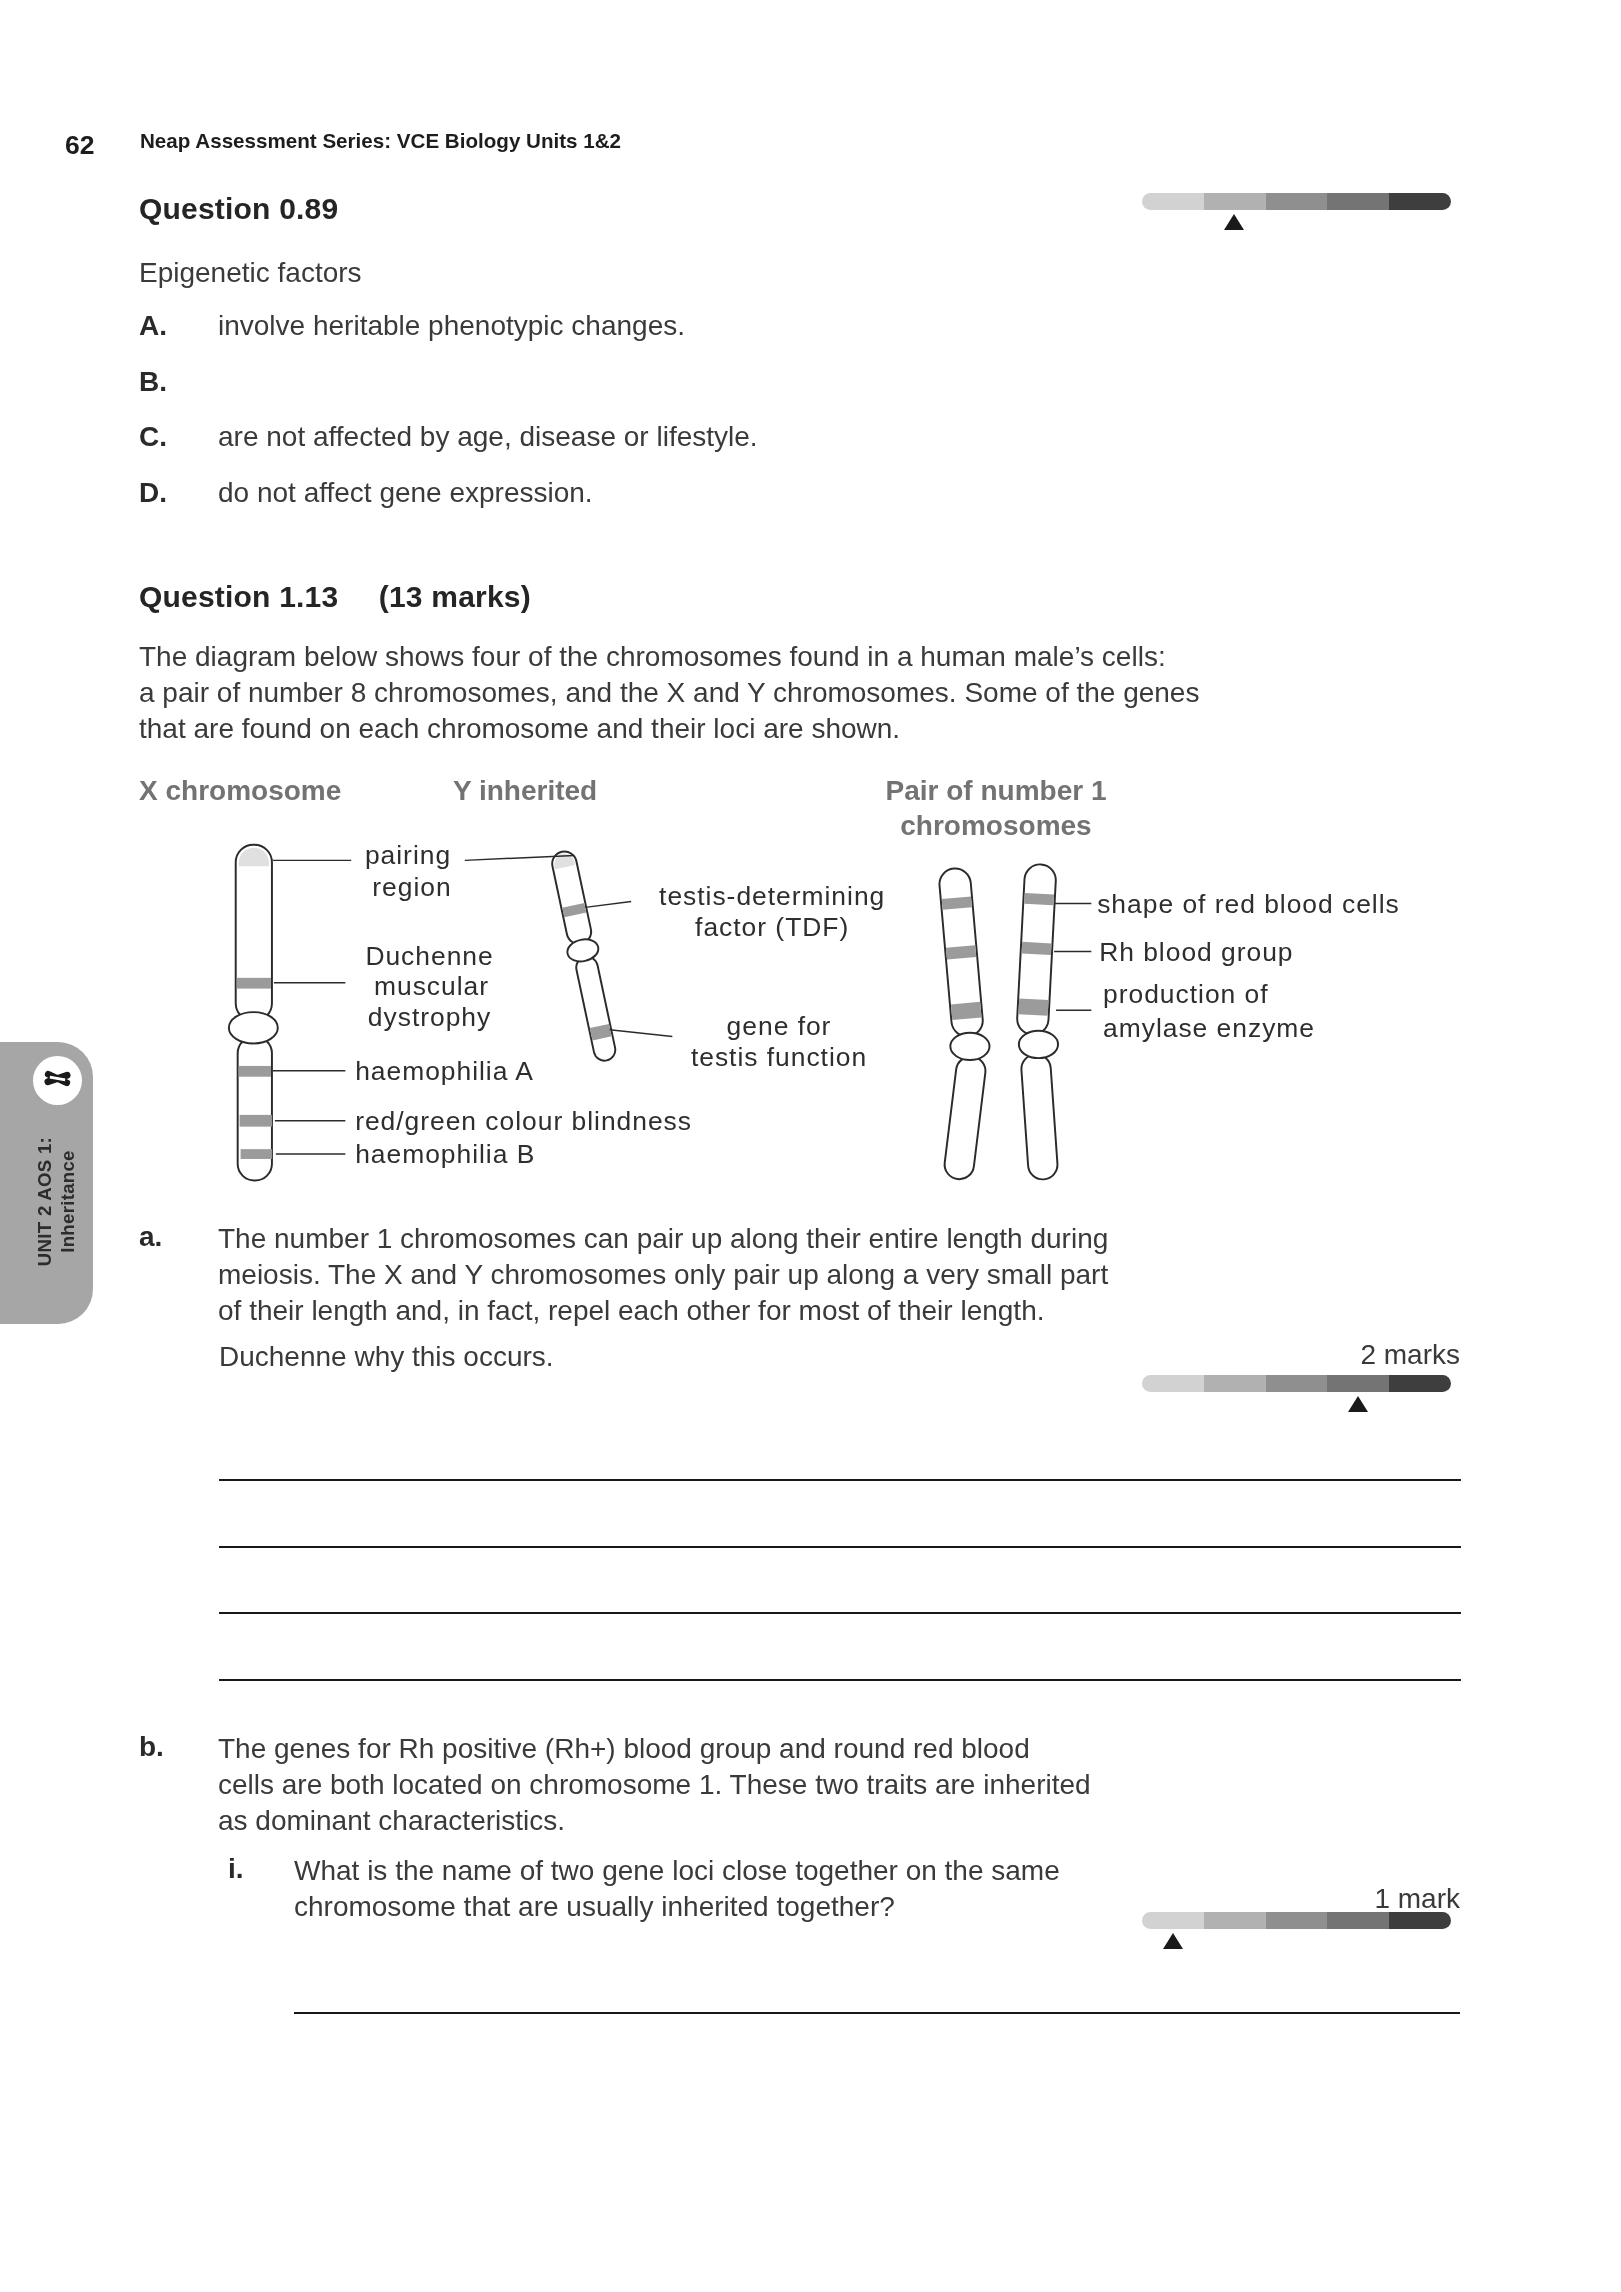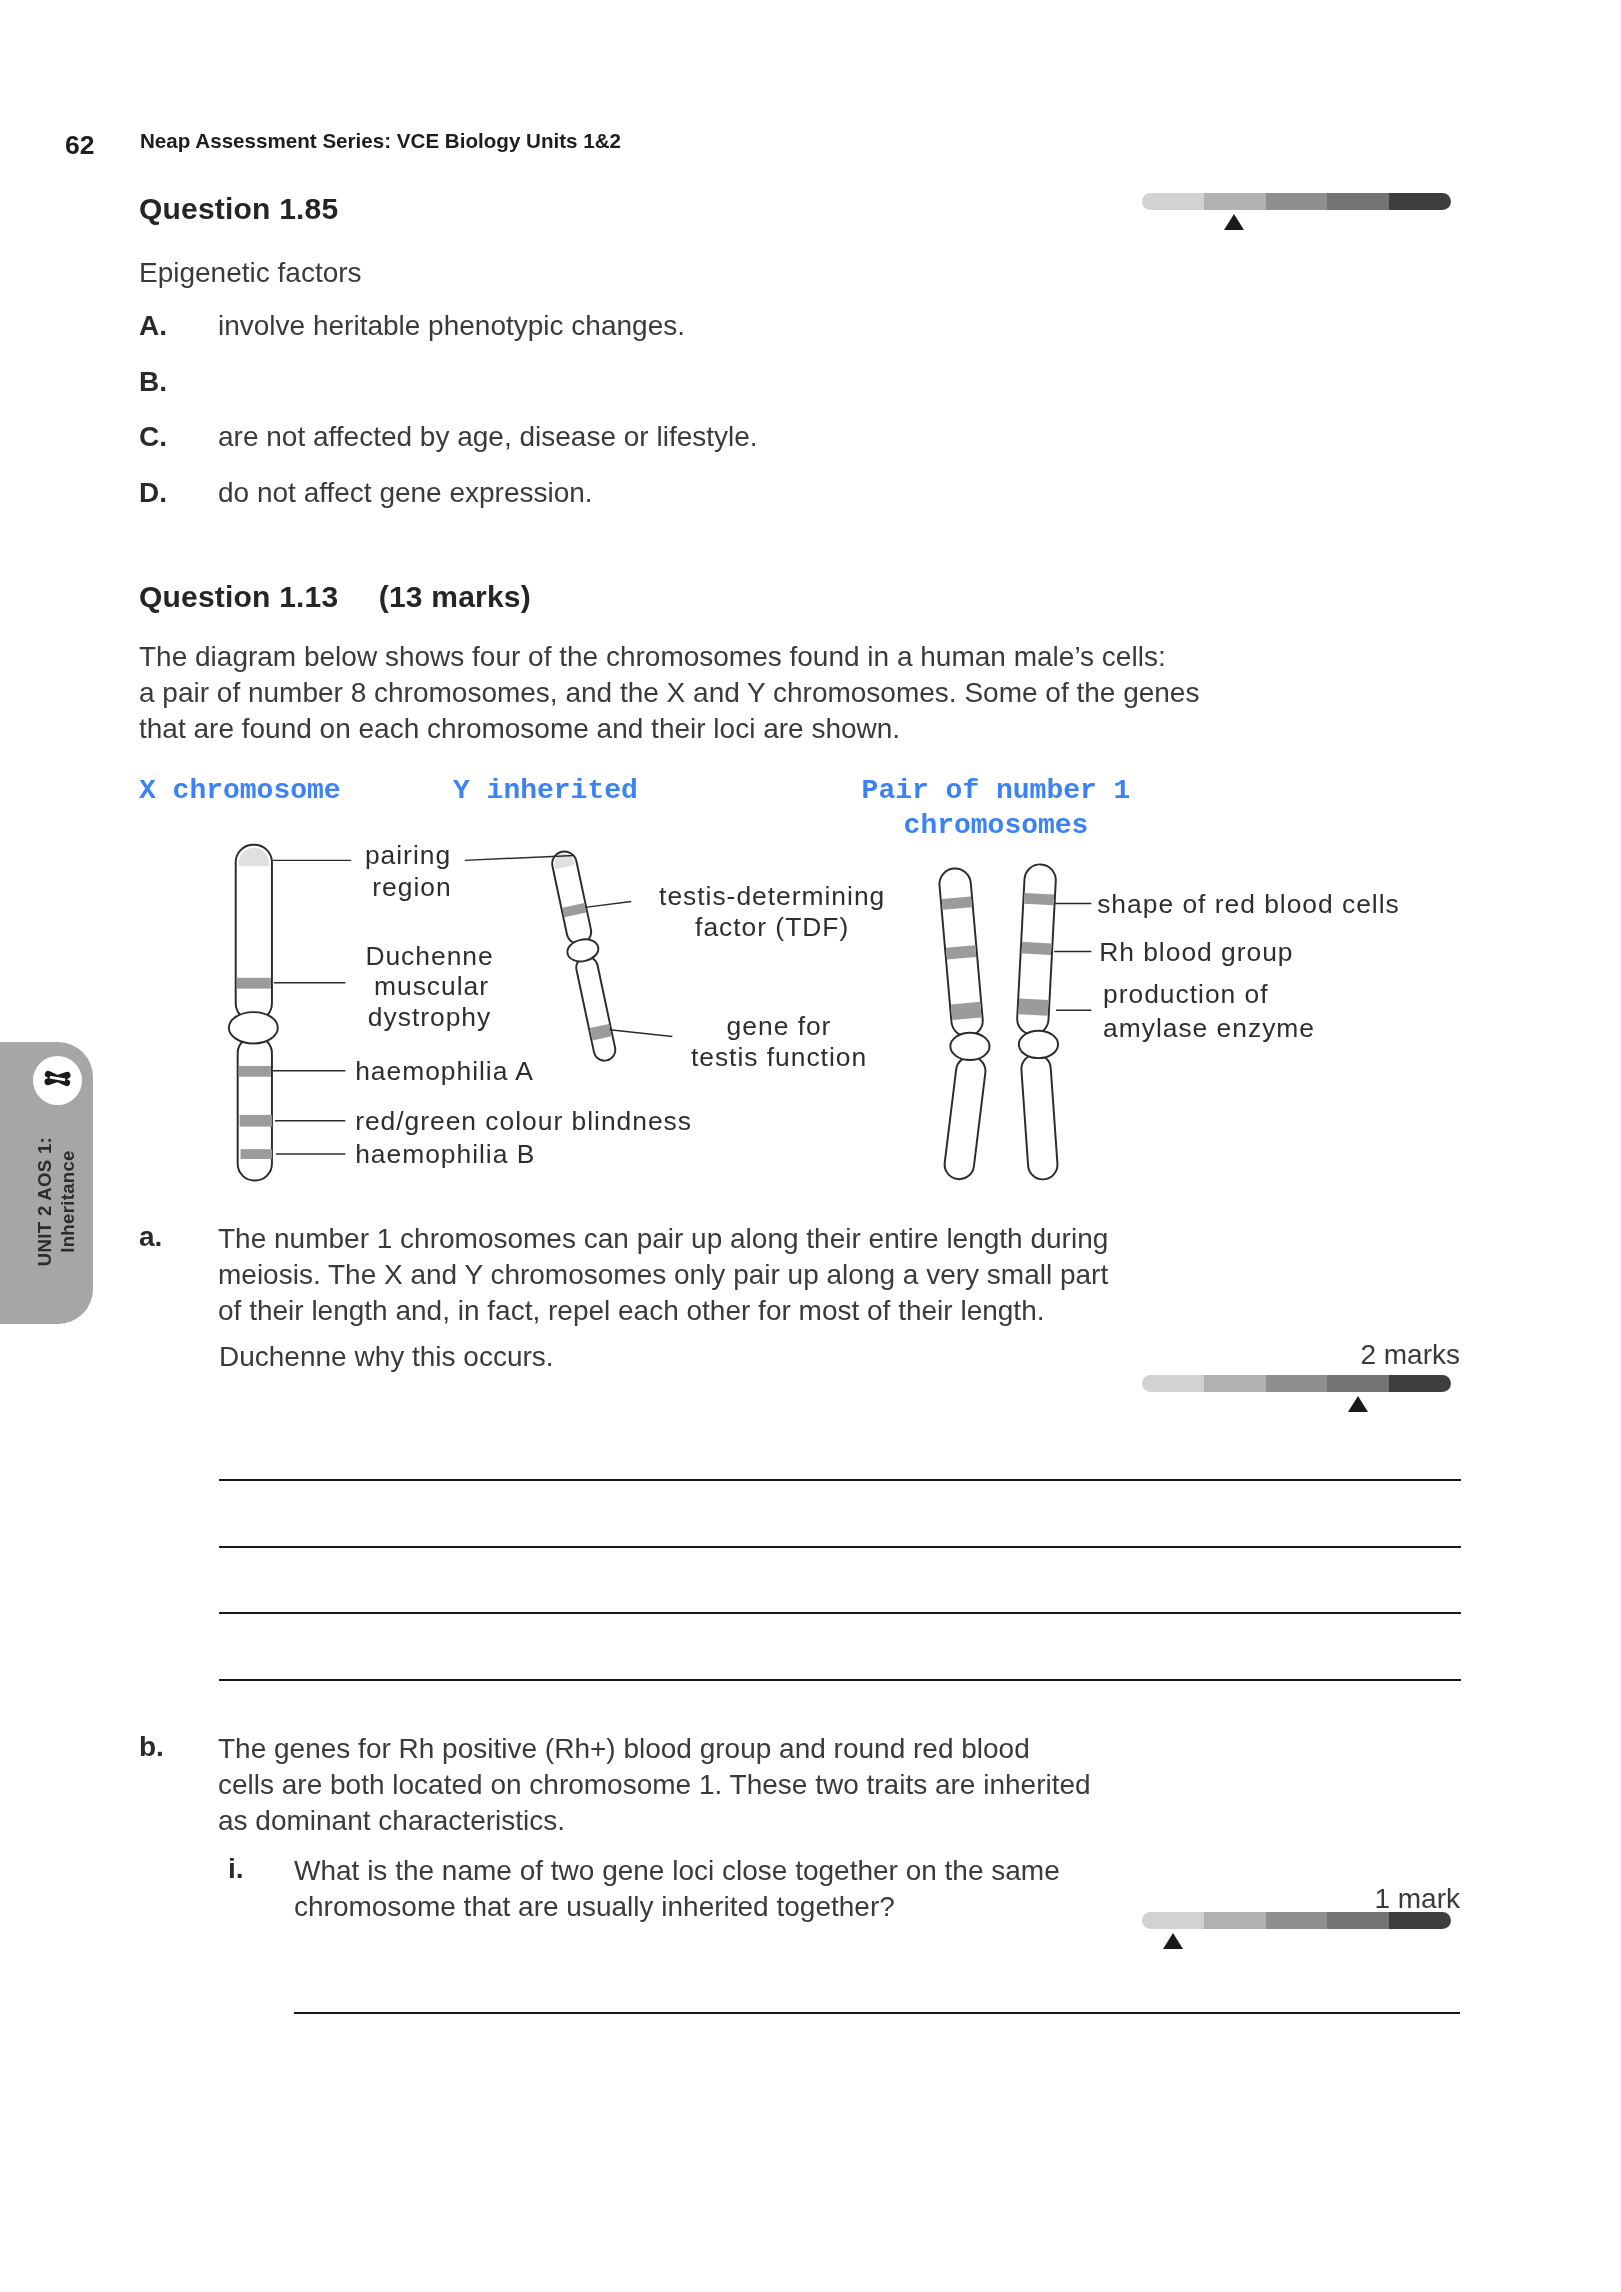--- a/index.html
+++ b/index.html
@@ -22,21 +22,21 @@
   .diffbar{width:309px; height:16.7px; display:flex;}
   .diffbar .track{display:flex; width:100%; height:100%; border-radius:8.8px; overflow:hidden;}
   .seg{flex:1;}
   .seg1{background:#d2d2d2;} .seg2{background:#b1b1b1;} .seg3{background:#8f8f8f;}
   .seg4{background:#747474;} .seg5{background:#3e3e3e;}
   .pointer{position:absolute; top:20.6px; width:0; height:0;
     border-left:10.8px solid transparent; border-right:10.8px solid transparent;
     border-bottom:16.7px solid #1a1a1a;}
   .pos1{left:20.6px;} .pos2{left:82px;} .pos4{left:206px;}
   
-  .colhead{font-size:28px; font-weight:bold; color:#3b82f6;font-family:Liberation Mono, monospace;}
+  .colhead{font-size:28px; font-weight:bold; color:#737373;}
   
   .ansline{height:0; border-top:2px solid #181818;}
   
   svg text{font-size:27px; fill:#2e2e2e; letter-spacing:1px; font-family:"Liberation Sans", sans-serif;}
   .chrom{fill:#ffffff; stroke:#2b2b2b; stroke-width:2px;}
   .band{fill:#9b9b9b; stroke:none;}
   .ptip{fill:#e0e0e0; stroke:none;}
   .lbl-line{stroke:#2b2b2b; stroke-width:1.5px; fill:none;}
   
   .unit-tab{left:0; top:1042px; width:93px; height:282px; background:#a6a6a6;
@@ -65,21 +65,21 @@
           <rect x="8" y="14.5" width="16" height="3" fill="#ffffff" transform="rotate(95 16 16)"></rect>
         </g>
       </svg>
     </span>
   </div>
   <div class="abs tab-label">
     <div>UNIT 2 AOS 1:</div>
     <div>Inheritance</div>
   </div>
 
-  <div class="abs qtitle" style="left:139px; top:192px;">Question 1.85</div>
+  <div class="abs qtitle" style="left:139px; top:192px;">Question 0.89</div>
 
   <div class="abs diffbar" style="left:1142px; top:193px;">
     <div class="track">
       <div class="seg seg1"></div>
       <div class="seg seg2"></div>
       <div class="seg seg3"></div>
       <div class="seg seg4"></div>
       <div class="seg seg5"></div>
     </div>
     <div class="pointer pos2"></div>

